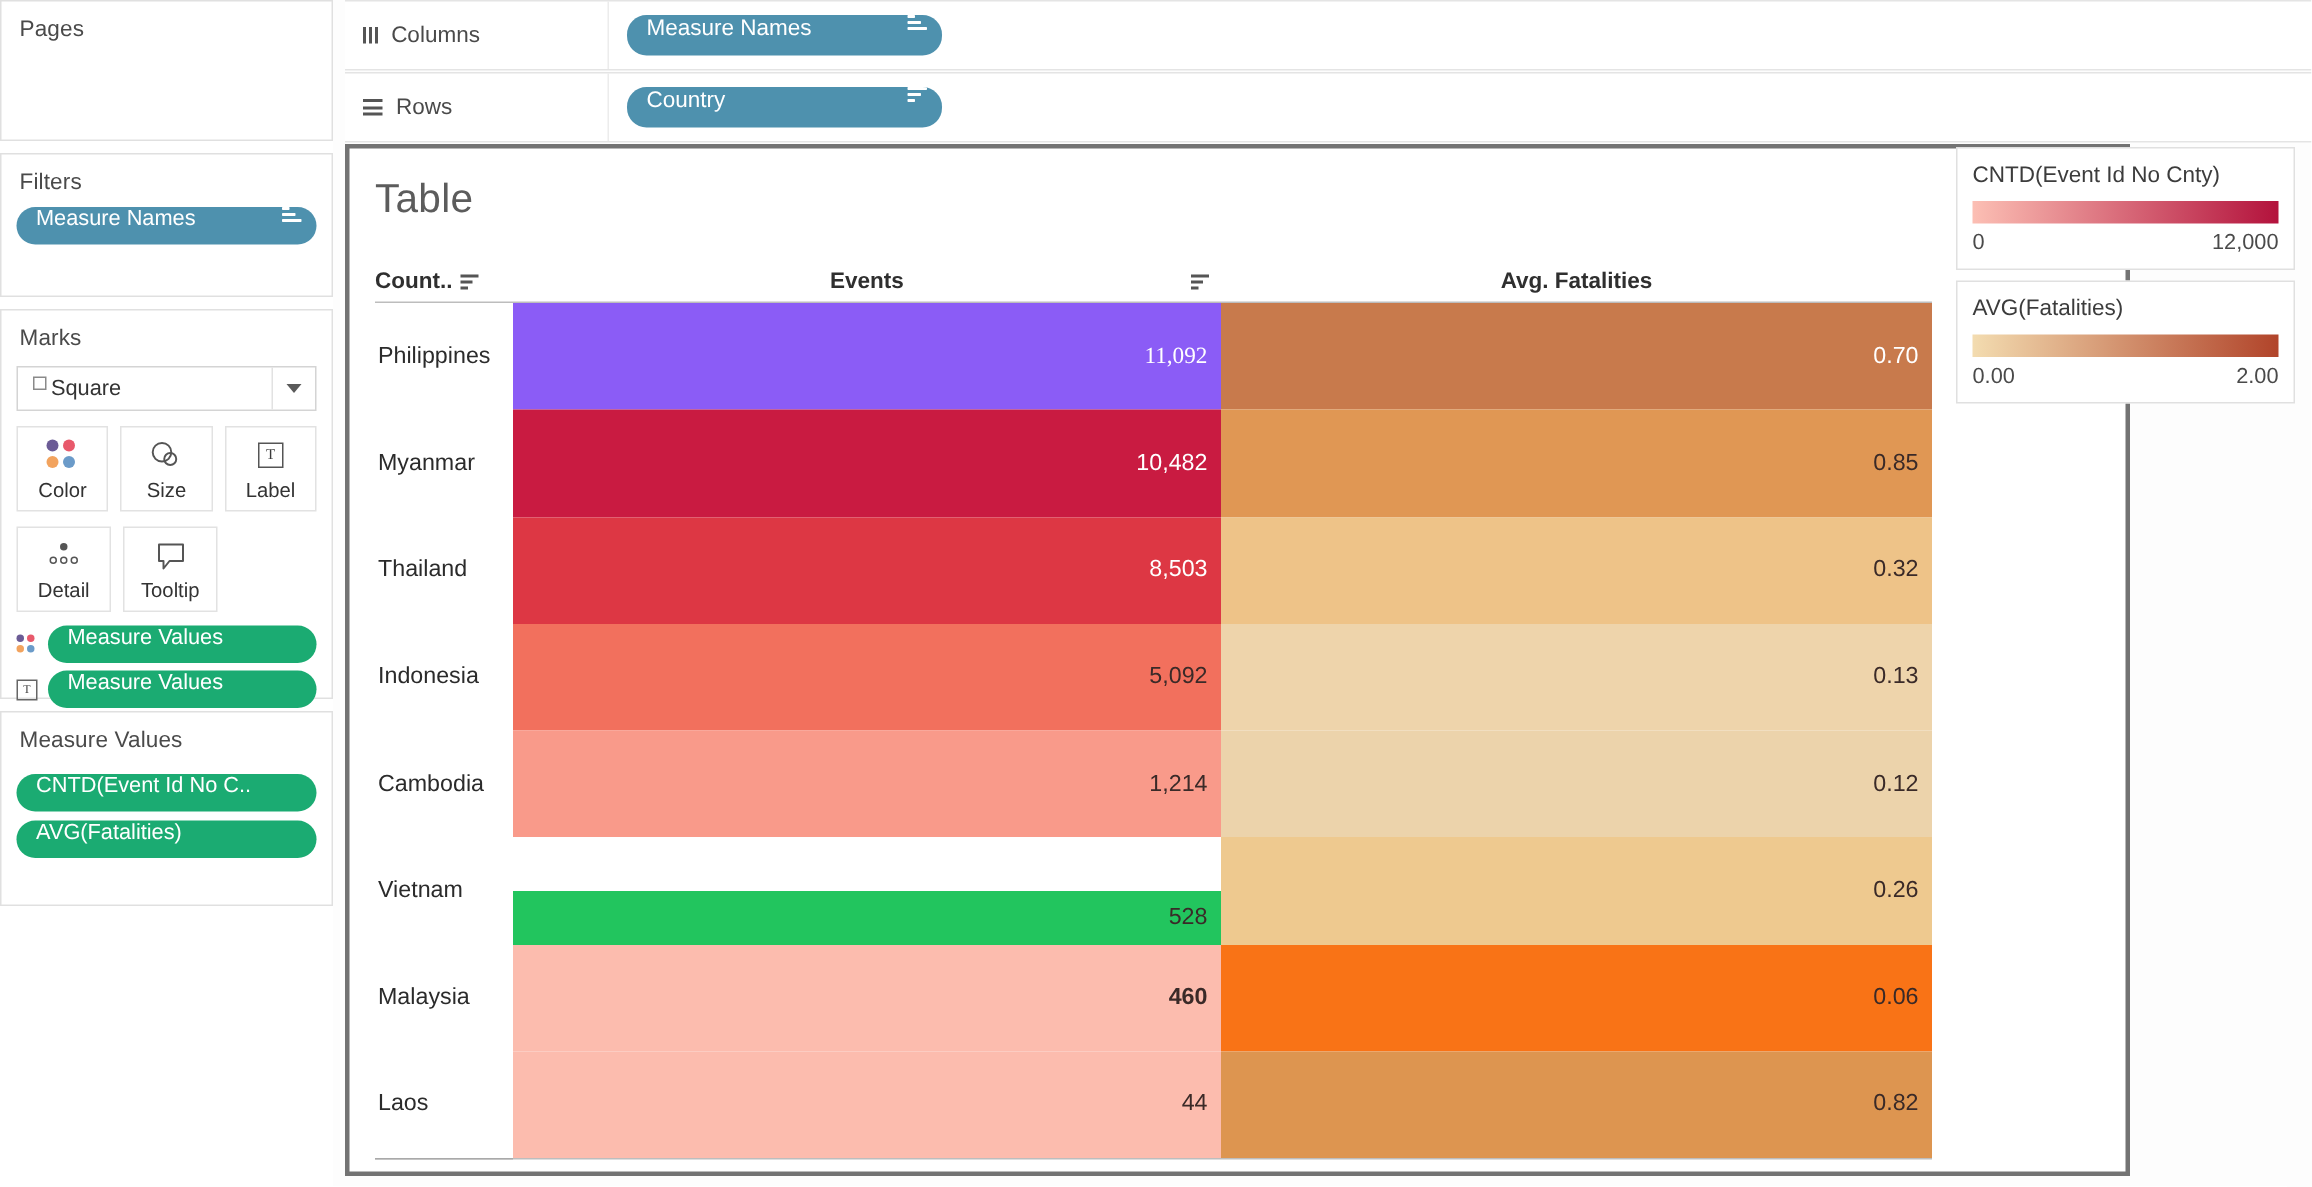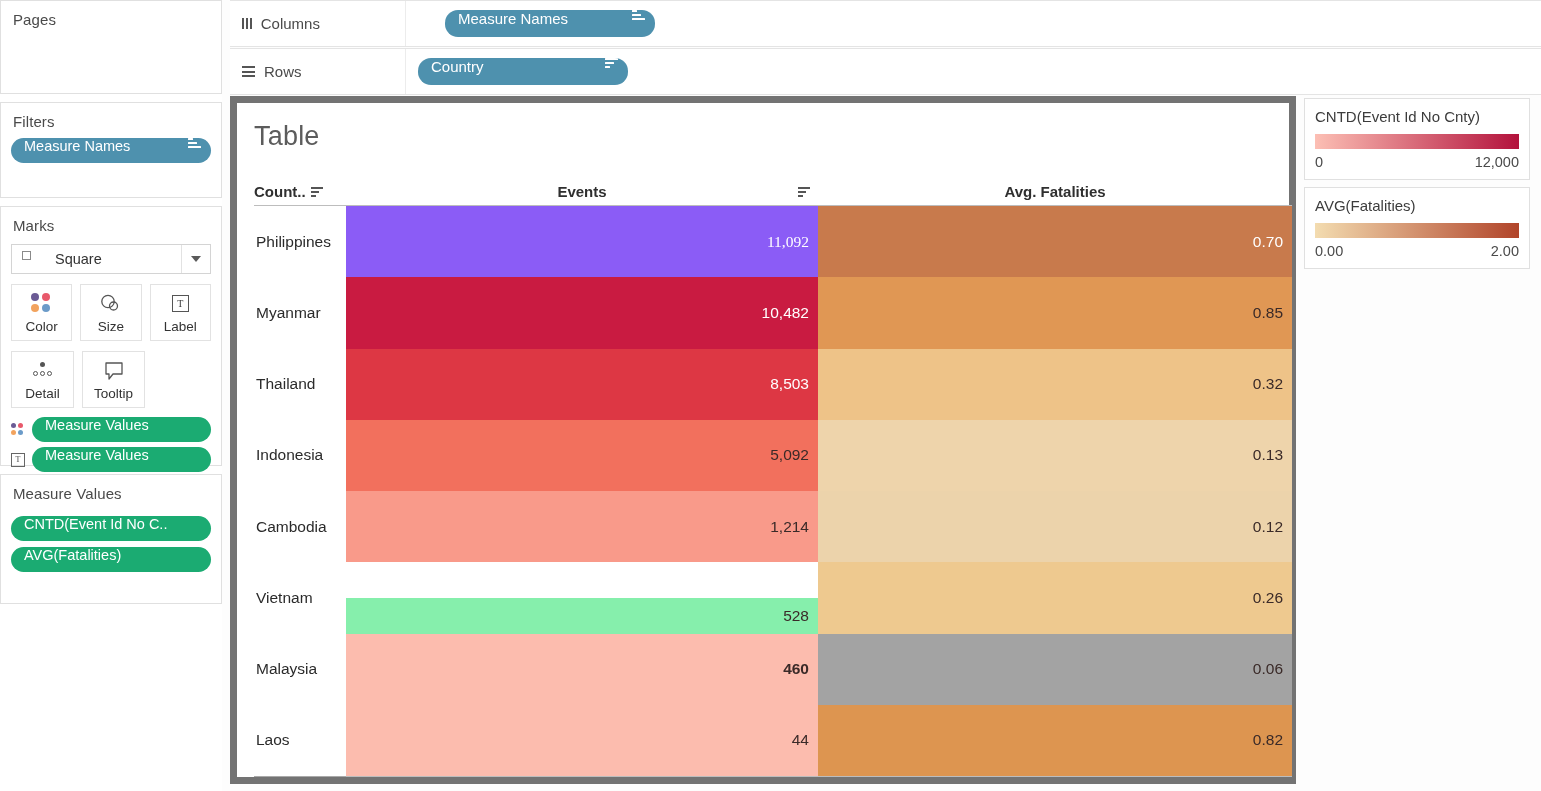--- a/index.html
+++ b/index.html
@@ -42,21 +42,21 @@
   .sort-asc i:nth-child(3){ top:8px; width:13px; }
   .sort-desc i:nth-child(1){ top:0; width:13px; }
   .sort-desc i:nth-child(2){ top:4px; width:9px; }
   .sort-desc i:nth-child(3){ top:8px; width:5px; }
 
   
   .mark-select {
     display:flex; align-items:center; height:30px; border:1px solid #d4d4d4;
     background:#fff; margin-top:2px;
   }
-  .mark-select .ms-left { flex:1; display:flex; align-items:flex-start; gap:24px; padding-left:10px; font-size:14.5px; color:#333; }
+  .mark-select .ms-left { flex:1; display:flex; align-items:flex-start; gap:3px; padding-left:10px; font-size:14.5px; color:#333; }
   .sq-glyph { width:9px; height:9px; border:1.4px solid #8a8a8a; display:inline-block; }
   .ms-arrow { width:29px; height:100%; border-left:1px solid #e2e2e2; display:flex; align-items:center; justify-content:center; }
   .caret { width:0;height:0;border-left:5px solid transparent;border-right:5px solid transparent;border-top:6px solid #5a5a5a; }
 
   
   .mark-btns { display:flex; gap:8px; margin-top:10px; }
   .mark-btn {
     width:63px; height:57px; border:1px solid #e2e2e2; background:#fff;
     display:flex; flex-direction:column; align-items:center; justify-content:center; gap:3px;
   }
@@ -96,39 +96,39 @@
             font-size:8px;color:#444;flex:0 0 14px; font-family:"Liberation Serif",serif;}
   .mv-row .pill { flex:1; }
 
   .mvlist { display:flex; flex-direction:column; gap:6px; margin-top:6px; }
 
   
   .shelf {
     position:absolute; left:230px; height:47px; display:flex; align-items:center;
     background:#fff; border:1px solid #e4e4e4; border-left:none; border-right:none;
   }
-  #shelf-cols { top:0; width:1311px;gap:27px; }
+  #shelf-cols { top:0; width:1311px; }
   #shelf-rows { top:48px; width:1311px; }
   .shelf-label {
     width:176px; display:flex; align-items:center; gap:9px; padding-left:12px;
     font-size:15px; color:#4a4a4a; height:100%; border-right:1px solid #ececec;
   }
   .shelf-pill-wrap { padding-left:12px; }
   .shelf-pill { width:210px; height:27px; font-size:15px; }
 
   .ic-cols { display:flex; gap:1.6px; align-items:flex-end; height:11px; }
   .ic-cols i { width:2.2px; background:#555; display:block; }
   .ic-cols i:nth-child(1){ height:11px;} .ic-cols i:nth-child(2){height:11px;} .ic-cols i:nth-child(3){height:11px;}
   .ic-rows { display:flex; flex-direction:column; gap:2.2px; }
   .ic-rows i { height:2px; width:13px; background:#555; display:block; }
 
   
   .viz {
-    position:absolute; left:230px; top:96px; width:1066px; height:688px;
-    background:#fff; border:7px solid #737373;
+    position:absolute; left:230px; top:96px; width:1190px; height:688px;
+    background:#fff; border:3px solid #737373;
   }
   .viz-title { font-size:27px; color:#5c5c5c; padding:18px 0 0 17px; font-weight:400; letter-spacing:.2px; }
 
   .hdr-row { position:absolute; left:0; top:75px; width:100%; height:28px; }
   .hdr-country {
     position:absolute; left:17px; top:0; width:92px; height:100%;
     display:flex; align-items:center; gap:5px;
     font-size:15px; color:#2f2f2f; font-weight:600;
     border-bottom:1px solid #bdbdbd;
   }
@@ -386,27 +386,27 @@
           <div class="cell-val cell-events" style="background: rgb(242, 112, 93); color: rgb(58, 42, 40);">5,092</div>
           <div class="cell-val cell-fat" style="background: rgb(238, 212, 171); color: rgb(58, 42, 40);">0.13</div>
         </div>
         <div class="grid-row">
           <div class="cell-country">Cambodia</div>
           <div class="cell-val cell-events" style="background: rgb(249, 154, 138); color: rgb(58, 42, 40);">1,214</div>
           <div class="cell-val cell-fat" style="background: rgb(236, 211, 171); color: rgb(58, 42, 40);">0.12</div>
         </div>
         <div class="grid-row">
           <div class="cell-country">Vietnam</div>
-          <div class="cell-val cell-events" style="background: #86efac; color: rgb(58, 42, 40); margin-top: 36px;">528</div>
+          <div class="cell-val cell-events" style="background: #22c55e; color: rgb(58, 42, 40); margin-top: 36px;">528</div>
           <div class="cell-val cell-fat" style="background: rgb(238, 201, 143); color: rgb(58, 42, 40);">0.26</div>
         </div>
         <div class="grid-row">
           <div class="cell-country">Malaysia</div>
           <div class="cell-val cell-events" style="background: rgb(252, 188, 174); color: rgb(58, 42, 40); font-weight: bold;">460</div>
-          <div class="cell-val cell-fat" style="background: #a3a3a3; color: rgb(58, 42, 40); padding-left: 12px;">0.06</div>
+          <div class="cell-val cell-fat" style="background: #f97316; color: rgb(58, 42, 40); padding-left: 12px;">0.06</div>
         </div>
         <div class="grid-row">
           <div class="cell-country">Laos</div>
           <div class="cell-val cell-events" style="background: rgb(252, 188, 174); color: rgb(58, 42, 40);">44</div>
           <div class="cell-val cell-fat" style="background: rgb(221, 149, 80); color: rgb(58, 42, 40);">0.82</div>
         </div>
       </div>
   </div>
 
   <div class="legend-wrap" id="legends">

